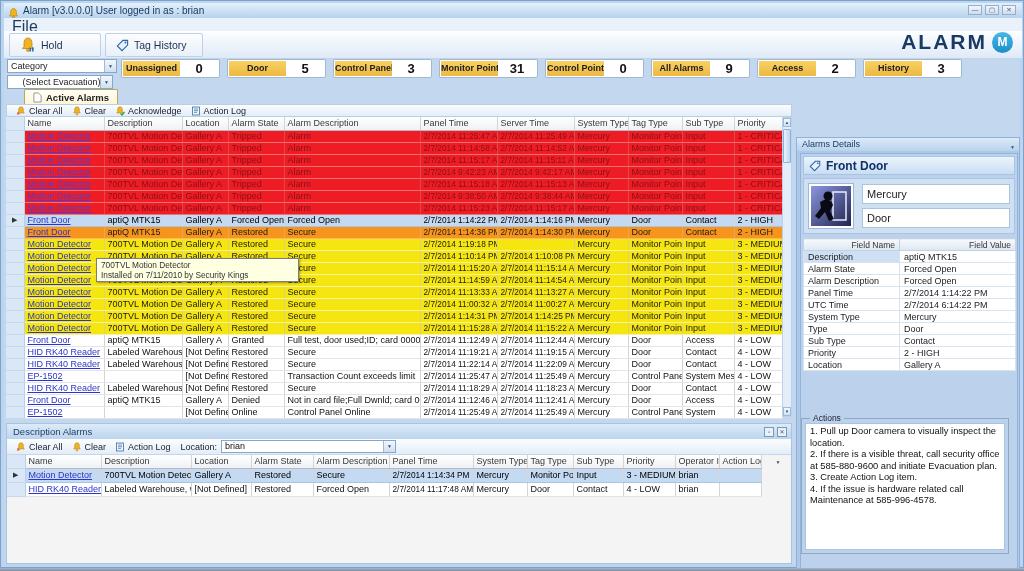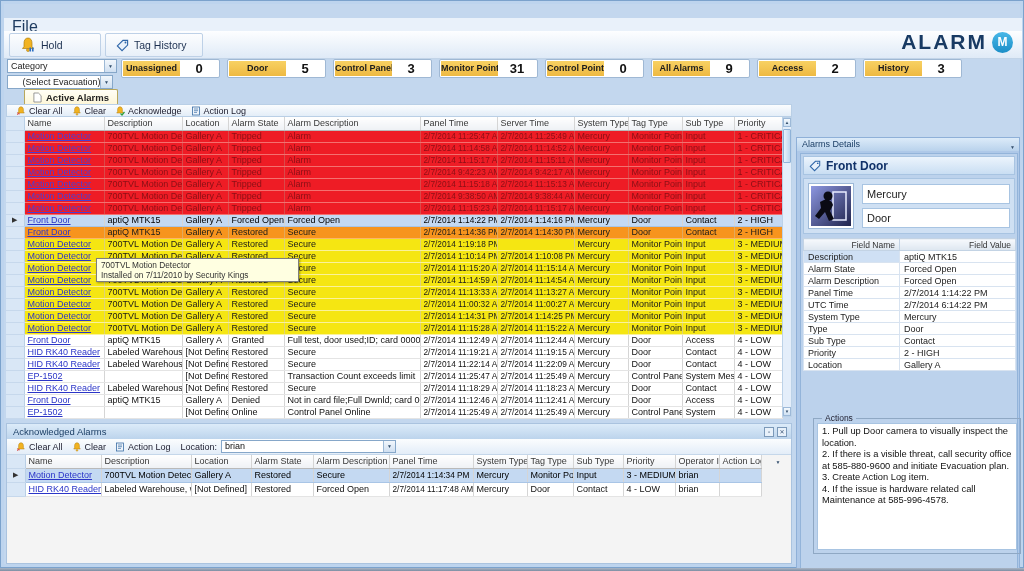--- a/index.html
+++ b/index.html
@@ -111,39 +111,53 @@
   .alarm-img { position:absolute; left:4px; top:4px; width:46px; height:46px; background:#fff; padding:2px;
     border:1px solid #9db9d8; }
   .fld { position:absolute; left:58px; width:148px; height:20px; background:#fff; border:1px solid #a8c4e2;
     font-size:11px; color:#222; line-height:18px; padding-left:4px; }
   .fieldgrid { position:absolute; left:2px; top:84px; width:212px; border-collapse:collapse; table-layout:fixed; }
   .fieldgrid th { background:linear-gradient(#f6f9fc,#dde6f0); border:1px solid #c3d3e4; font-size:8.5px;
     font-weight:normal; color:#333; text-align:right; height:12px; padding:0 4px; }
   .fieldgrid td { background:#fff; border:1px solid #d8e3f0; font-size:9px; color:#222; height:12px;
     padding:0 4px; white-space:nowrap; overflow:hidden; }
   .fieldgrid tr.sel td:first-child { background:#cfe0f4; }
-  .actions-box { position:absolute; left:12px; bottom:26px; width:208px; height:136px;
+  .actions-box { position:absolute; left:0; bottom:26px; width:208px; height:136px;
     border:1px solid #8fa8c4; }
   .actions-box .glabel { position:absolute; left:8px; top:-6px; background:#bcd2ec; font-size:8.5px;
     color:#223; padding:0 3px; }
   .actions-text { position:absolute; left:3px; top:4px; width:200px; bottom:3px; background:#fff;
     border:1px solid #a8c4e2; font-size:9.3px; color:#111; padding:2px 4px; white-space:pre-wrap;
     line-height:11.5px; overflow:hidden; }
   .ad-bar { position:absolute; left:0px; bottom:18px; width:222px; height:14px;
     background:linear-gradient(#e4effa,#c2d8ee); border-top:1px solid #9db9d8; font-size:9px; color:#223;
     line-height:14px; padding-left:6px; }
   .status-strip { position:absolute; left:0; bottom:0; width:222px; height:18px; background:#e9eef5;
     display:flex; align-items:center; justify-content:flex-end; gap:5px; padding-right:6px; }
   .online { font-size:11px; font-weight:bold; color:#0d8a3c; letter-spacing:.5px; }
 </style>
 </head>
 <body>
 
 <div class="window">
 
+  <div class="titlebar">
+    <span class="bell">
+      <svg viewBox="0 0 10 10" width="11" height="11">
+          <path d="M5 .5C3.2.5 2.3 2 2.3 3.8V6L1.3 7.3h7.4L7.7 6V3.8C7.7 2 6.8.5 5 .5z" fill="#f2b321" stroke="#b07f10" stroke-width=".5"></path>
+          <circle cx="5" cy="8.4" r="1" fill="#f2b321" stroke="#b07f10" stroke-width=".5"></circle>
+        </svg>
+    </span>
+    <span class="ttl">Alarm [v3.0.0.0] User logged in as : brian</span>
+    <div class="winbtns">
+      <div class="winbtn">—</div>
+      <div class="winbtn">▢</div>
+      <div class="winbtn">✕</div>
+    </div>
+  </div>
 
   <div class="menubar">
     <span>File</span>
   </div>
 
   <div class="toolbar">
     <div class="tbtn" style="left:5px; width:92px;">
       <svg viewBox="0 0 16 16" width="16" height="16">
           <path d="M8 1C5.2 1 4 3.4 4 6.2V9.5L2.5 11.5h11L12 9.5V6.2C12 3.4 10.8 1 8 1z" fill="#f2b321" stroke="#b07f10" stroke-width=".7"></path>
           <circle cx="8" cy="13" r="1.5" fill="#f2b321" stroke="#b07f10" stroke-width=".6"></circle>
@@ -628,21 +642,21 @@
     </div>
 
     <div class="tooltip">
       <div>700TVL Motion Detector</div>
       <div>Installed on 7/11/2010 by Security Kings</div>
     </div>
   </div>
 
   <div class="ack-panel">
     <div class="ack-title">
-      <span>Acknowledged Alarms</span>
+      <span>Description Alarms</span>
       <div class="ticons">
         <div class="ticon">▫</div>
         <div class="ticon">✕</div>
       </div>
     </div>
     <div class="ack-toolbar">
       <div class="titem">
         <svg viewBox="0 0 10 10" width="10" height="10">
             <path d="M5 .8C3.4.8 2.6 2.1 2.6 3.7V5.8L1.7 7h6.6L7.4 5.8V3.7C7.4 2.1 6.6.8 5 .8z" fill="#f2b321" stroke="#b07f10" stroke-width=".5"></path>
             <path d="M1 8.5l2.5-1.2M1.2 6.8 3.6 8" stroke="#d9534f" stroke-width="1"></path>

